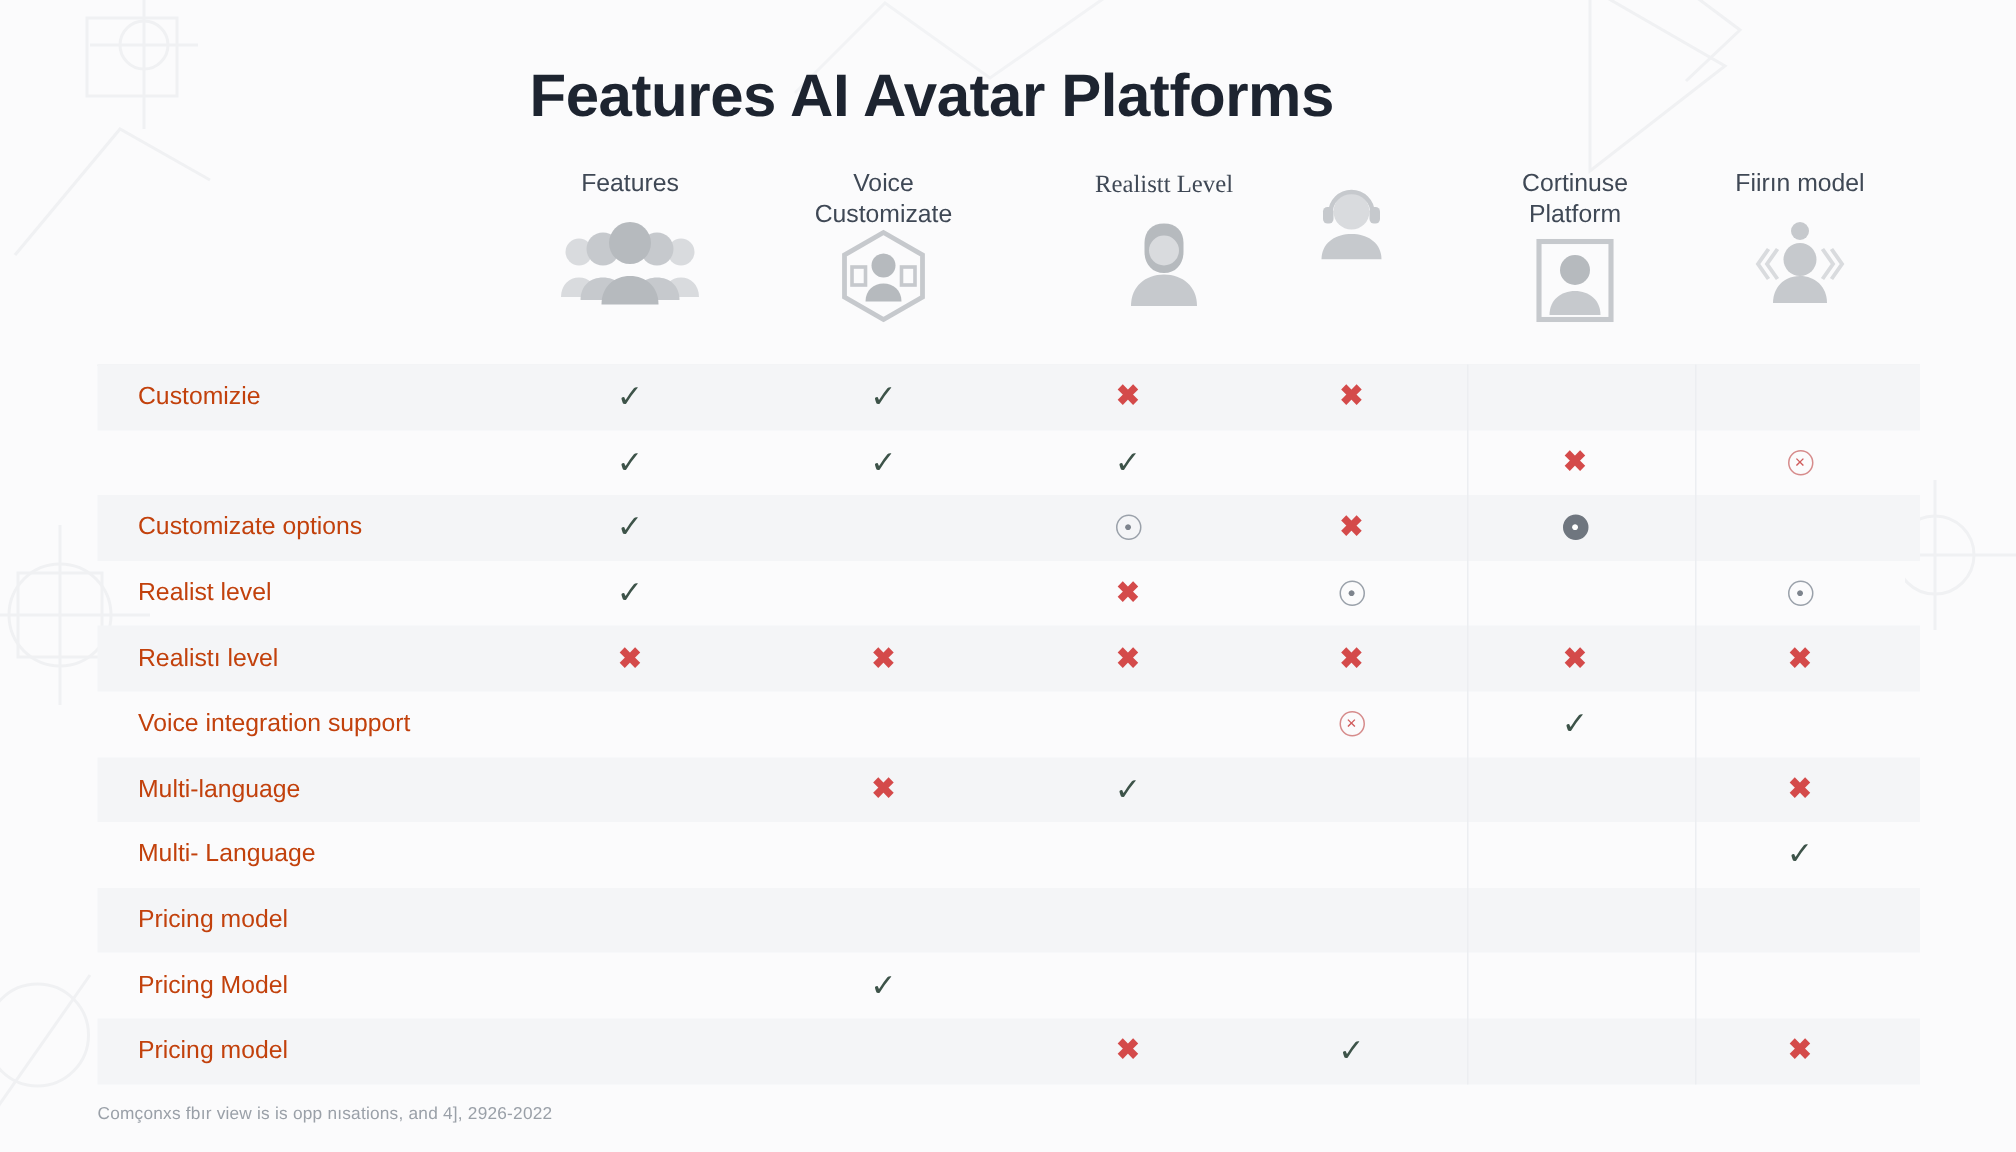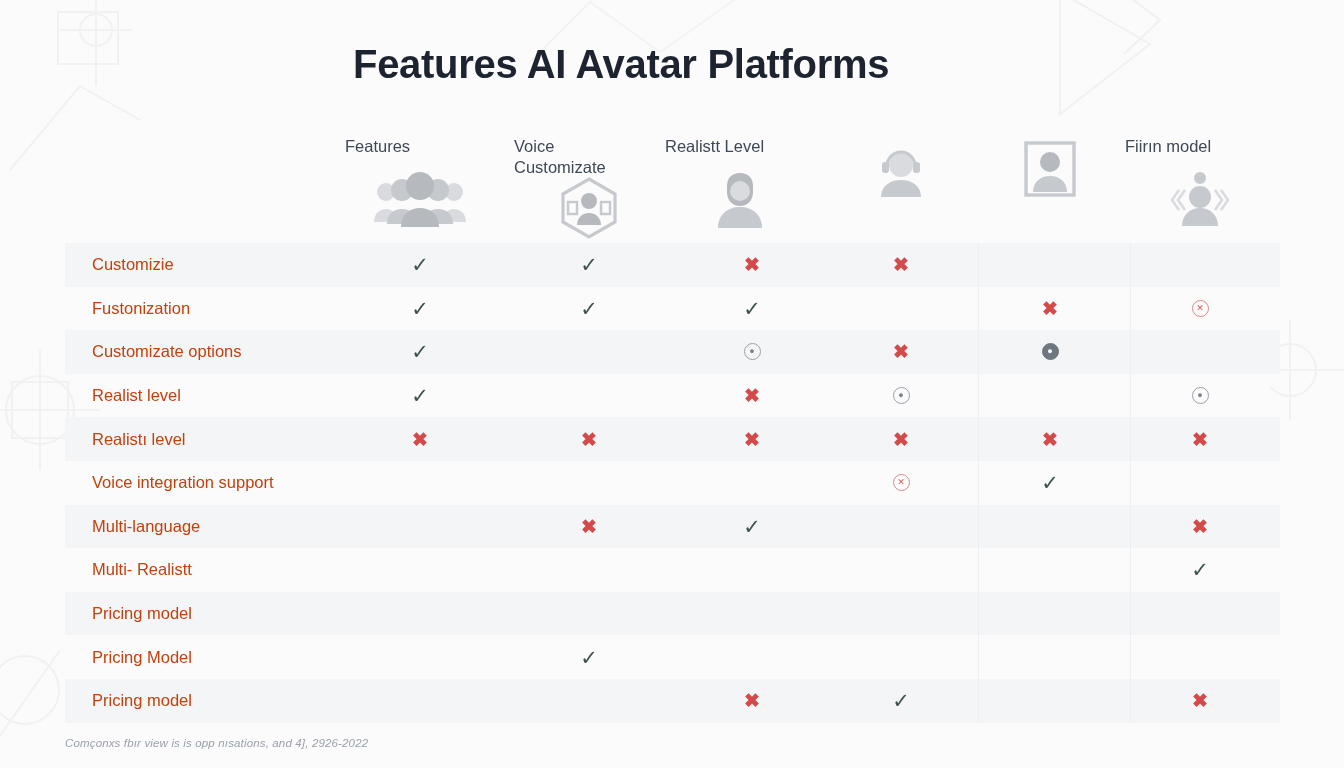--- a/index.html
+++ b/index.html
@@ -28,21 +28,21 @@
 
   
   #table{
     position:absolute;left:65px;top:112px;
     width:1215px;
   }
 
   .head-row{position:relative;height:131px;}
   .head-cell{
     position:absolute;top:0;width:150px;
-    margin-top:24px;
+    text-align:center;
   }
   .head-cell .ht{
     font-size:16.5px;color:#3f4855;line-height:21px;
     font-weight:400;
   }
   .head-cell .hicon{
     margin-top:9px;height:62px;
     display:flex;align-items:flex-end;justify-content:center;
   }
   .head-cell.two .hicon{margin-top:-1px;}
@@ -74,21 +74,20 @@
     display:flex;align-items:center;justify-content:center;
     font-size:9px;color:#7d848d;line-height:1;
   }
   .mk-partial.red{border-color:#d68b8b;color:#d05a5a;}
   .mk-partial.dark{background:#6f767f;border-color:#6f767f;color:#fff;}
 
   #footer{
     position:absolute;left:65px;top:737px;
     font-size:11.5px;color:#9aa0a8;letter-spacing:0.15px;
     white-space:nowrap;
-    font-style:italic;
   }
 
   .hr-top{position:absolute;left:0;top:0;width:1215px;height:1px;background:#e9ebee;}
 </style>
 </head>
 <body>
 
 <div id="decor">
   <svg width="210" height="200" style="left:0;top:-10px;" viewBox="0 0 210 200">
     <g stroke="#f0f1f3" fill="none" stroke-width="2">
@@ -170,21 +169,21 @@
           <div class="hicon">
             <svg width="62" height="62" viewBox="0 0 62 62">
         <path d="M31 2 L57 17 L57 45 L31 60 L5 45 L5 17 Z" fill="none" stroke="#c6c9cd" stroke-width="3.2"></path>
         <circle cx="31" cy="24" r="8" fill="#b6babe"></circle>
         <path d="M19 48c0-7.5 5.5-12 12-12s12 4.5 12 12z" fill="#b6babe"></path>
         <rect x="10" y="25" width="9" height="12" fill="none" stroke="#c6c9cd" stroke-width="2.4"></rect>
         <rect x="43" y="25" width="9" height="12" fill="none" stroke="#c6c9cd" stroke-width="2.4"></rect>
             </svg>
           </div>
         </div>
-        <div class="head-cell" style="left: 600px;">
+        <div class="head-cell" style="left: 636px; font-family: Liberation Serif, serif;">
           <div class="ht">
             <div>Realistt Level</div>
           </div>
           <div class="hicon">
             <svg width="54" height="58" viewBox="0 0 54 58">
         <path d="M14 16c0-8 5-13 13-13s13 5 13 13v6c0 8-5 14-13 14s-13-6-13-14z" fill="#b6babe"></path>
         <circle cx="27" cy="21" r="10" fill="#d9dbde"></circle>
         <path d="M5 58c0-13 9.5-21 22-21s22 8 22 21z" fill="#c6c9cd"></path>
             </svg>
           </div>
@@ -194,20 +193,24 @@
             <svg width="50" height="52" viewBox="0 0 50 52">
         <circle cx="25" cy="20" r="12" fill="#d9dbde"></circle>
         <path d="M11 21a14 14 0 0 1 28 0" fill="none" stroke="#c6c9cd" stroke-width="3"></path>
         <rect x="6" y="17" width="7" height="11" rx="3" fill="#c6c9cd"></rect>
         <rect x="37" y="17" width="7" height="11" rx="3" fill="#c6c9cd"></rect>
         <path d="M5 52c0-11 9-17 20-17s20 6 20 17z" fill="#c6c9cd"></path>
             </svg>
           </div>
         </div>
         <div class="head-cell two" style="left: 910px;">
+          <div class="ht">
+            <div>Cortinuse</div>
+            <div>Platform</div>
+          </div>
           <div class="hicon">
             <svg width="52" height="56" viewBox="0 0 52 56">
         <rect x="2" y="2" width="48" height="52" fill="none" stroke="#c6c9cd" stroke-width="3.4"></rect>
         <circle cx="26" cy="21" r="10" fill="#b6babe"></circle>
         <path d="M9 51c0-10 7.5-16 17-16s17 6 17 16z" fill="#c6c9cd"></path>
             </svg>
           </div>
         </div>
         <div class="head-cell" style="left: 1060px;">
           <div class="ht">
@@ -244,21 +247,20 @@
           <div class="cell" style="left: 657px;">
             <span class="mk-no">✖</span>
           </div>
           <div class="cell" style="left: 806px;">
             <span class="mk-no">✖</span>
           </div>
           <div class="cell" style="left: 955px;"></div>
           <div class="cell" style="left: 1105px;"></div>
         </div>
         <div class="row">
-          <div class="rlabel">Fustonization</div>
           <div class="cell" style="left: 325px;">
             <span class="mk-yes">✓</span>
           </div>
           <div class="cell" style="left: 494px;">
             <span class="mk-yes">✓</span>
           </div>
           <div class="cell" style="left: 657px;">
             <span class="mk-yes">✓</span>
           </div>
           <div class="cell" style="left: 806px;"></div>
@@ -346,21 +348,21 @@
           <div class="cell" style="left: 657px;">
             <span class="mk-yes">✓</span>
           </div>
           <div class="cell" style="left: 806px;"></div>
           <div class="cell" style="left: 955px;"></div>
           <div class="cell" style="left: 1105px;">
             <span class="mk-no">✖</span>
           </div>
         </div>
         <div class="row">
-          <div class="rlabel">Multi- Realistt</div>
+          <div class="rlabel">Multi- Language</div>
           <div class="cell" style="left: 325px;"></div>
           <div class="cell" style="left: 494px;"></div>
           <div class="cell" style="left: 657px;"></div>
           <div class="cell" style="left: 806px;"></div>
           <div class="cell" style="left: 955px;"></div>
           <div class="cell" style="left: 1105px;">
             <span class="mk-yes">✓</span>
           </div>
         </div>
         <div class="row alt">

